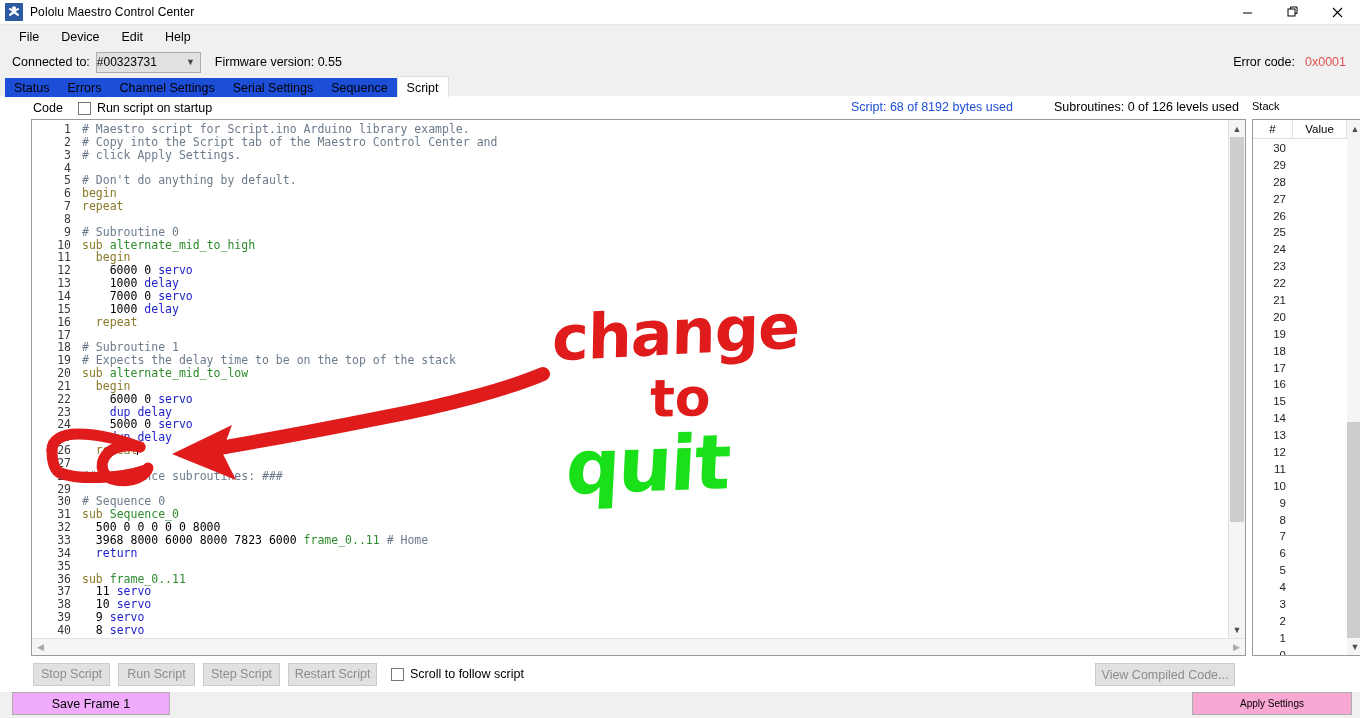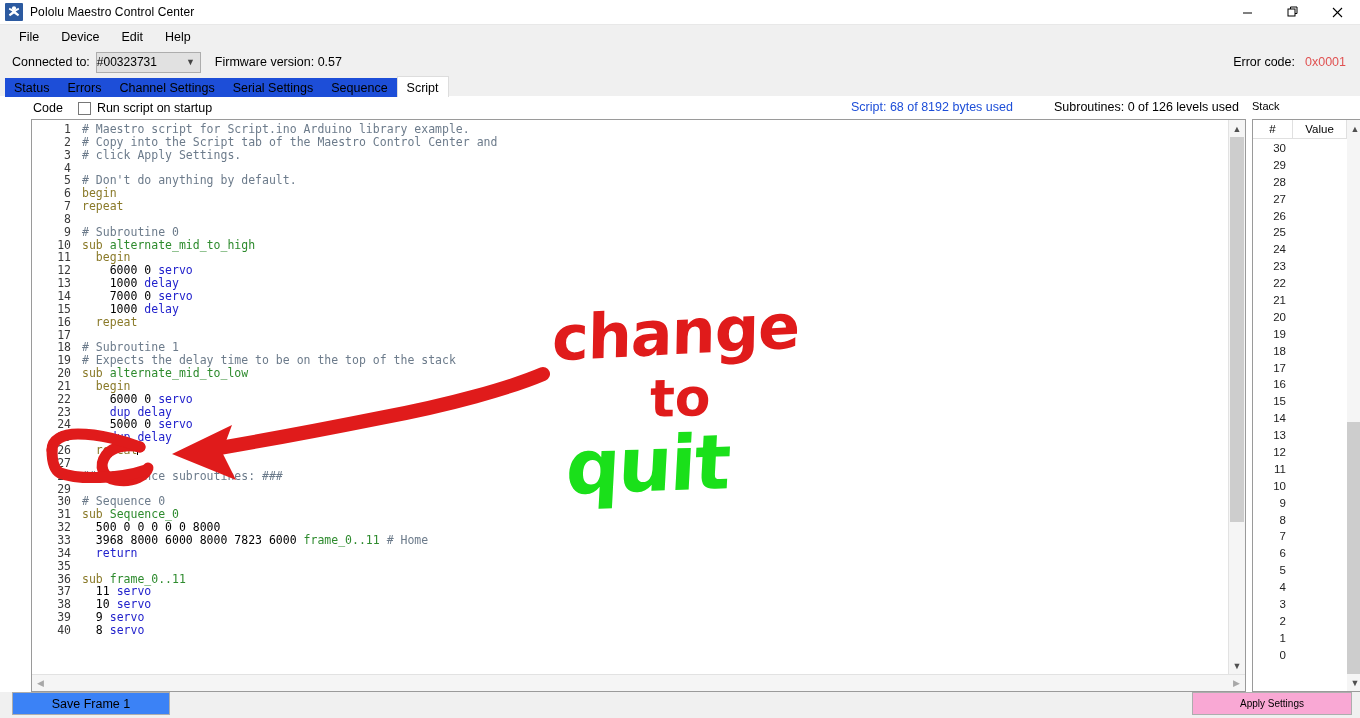--- a/index.html
+++ b/index.html
@@ -338,21 +338,21 @@
 
   
   .footer {
     height: 26px; flex: 0 0 26px;
     background: #f0f0f0;
     position: relative;
   }
   .btn-saveframe {
     position: absolute; left: 12px; top: 0px;
     width: 158px; height: 23px;
-    background: #3b82f6; border: 1px solid #adadad;
+    background: #f0abfc; border: 1px solid #adadad;
     font-size: 12.5px; color: #000;
     display: flex; align-items: center; justify-content: center;
   }
   .btn-apply {
     position: absolute; right: 8px; top: 0px;
     width: 160px; height: 23px;
     background: #f9a8d4; border: 1px solid #adadad;
     font-size: 10px; color: #000;
     display: flex; align-items: center; justify-content: center;
   }
@@ -426,21 +426,21 @@
     <div class="menu-item">Edit</div>
     <div class="menu-item">Help</div>
   </div>
 
   <div class="connrow">
     <div class="conn-label">Connected to:</div>
     <div class="combo">
       <span>#00323731</span>
       <span class="arrow">▼</span>
     </div>
-    <div class="fw">Firmware version: 0.57</div>
+    <div class="fw">Firmware version: 0.55</div>
     <div class="errcode-wrap">
       <span class="errcode-label">Error code:</span>
       <span class="errcode-val">0x0001</span>
     </div>
   </div>
 
   <div class="tabstrip">
     <div class="tab">Status</div>
     <div class="tab">Errors</div>
     <div class="tab">Channel Settings</div>
@@ -565,20 +565,31 @@
             </div>
           <div class="stack-sb">
             <div class="stack-thumb"></div>
             <div class="stack-sb-btn">▼</div>
           </div>
         </div>
       </div>
 
     </div>
 
+    <div class="btnrow">
+      <div class="btn w1">Stop Script</div>
+      <div class="btn w1">Run Script</div>
+      <div class="btn w1">Step Script</div>
+      <div class="btn w2">Restart Script</div>
+      <div class="scroll-follow">
+        <span class="chk2"></span>
+        <span class="lbl2">Scroll to follow script</span>
+      </div>
+      <div class="btn-compiled">View Compiled Code...</div>
+    </div>
 
   </div>
 
   <div class="footer">
     <div class="btn-saveframe">Save Frame 1</div>
     <div class="btn-apply">Apply Settings</div>
   </div>
 
   <div class="annot">
     <svg width="1360" height="718" viewBox="0 0 1360 718">

